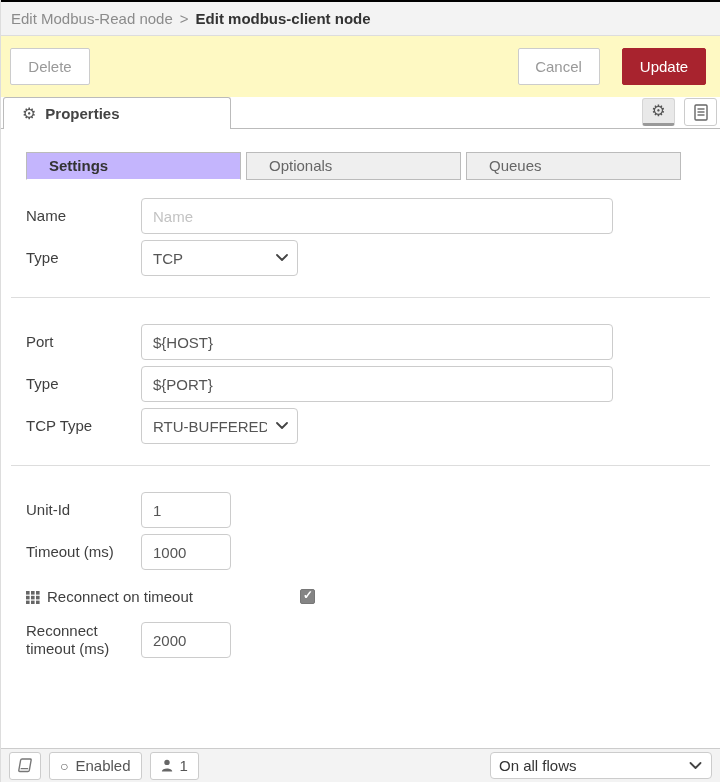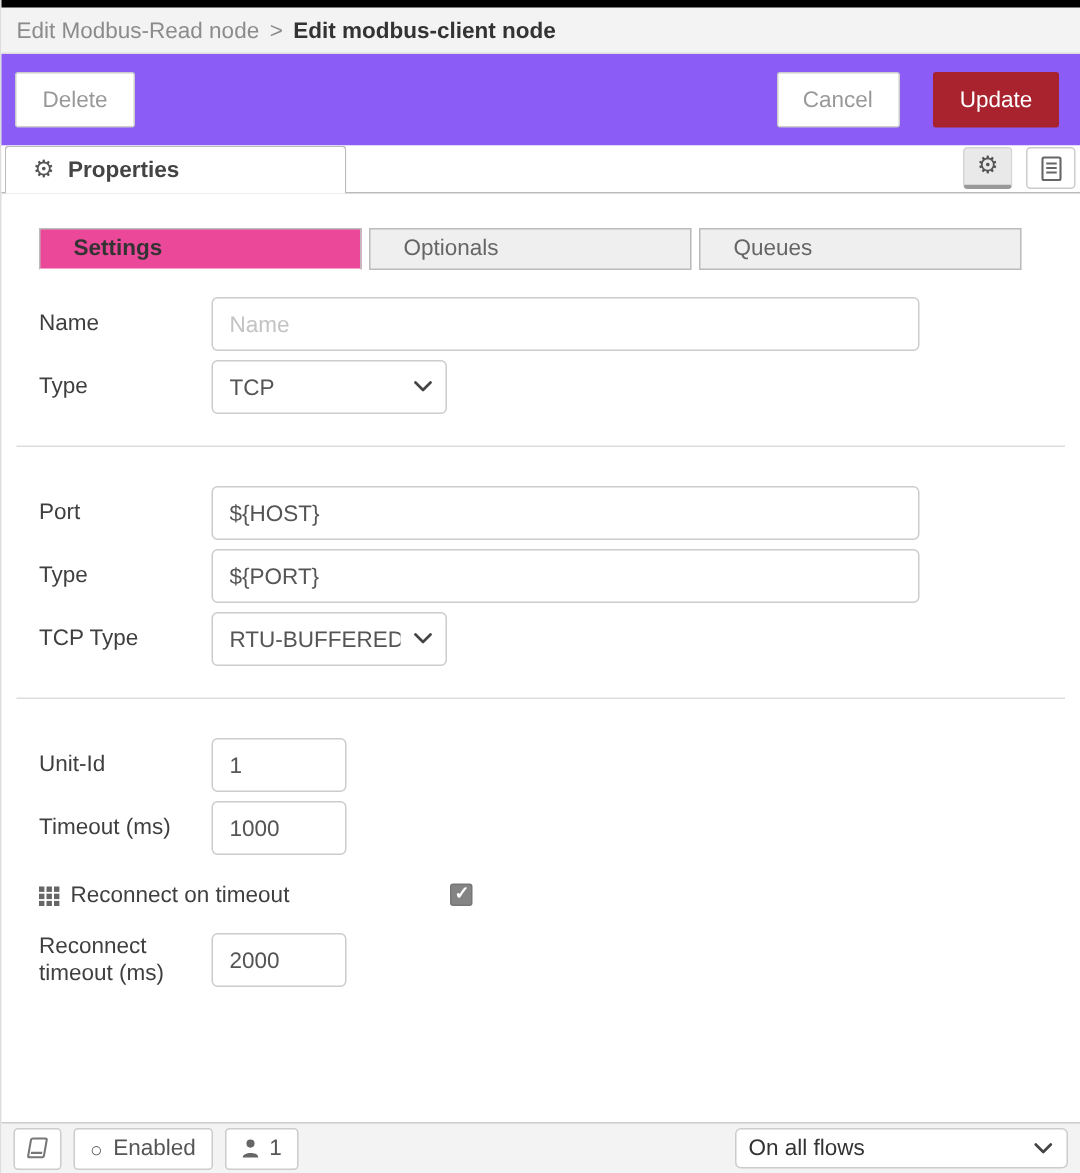--- a/index.html
+++ b/index.html
@@ -7,31 +7,31 @@
   body {
     width: 720px; height: 782px;
     font-family: "Liberation Sans", sans-serif;
     color: #444; overflow: hidden;
   }
   .panel { position: relative; width: 720px; height: 782px; border-left: 1px solid #ddd; background:#fff; }
 
   
   .breadcrumb {
     height: 36px; background: #f3f3f3;
-    border-top: 5px solid #000000; border-bottom: 1px solid #ddd;
+    border-top: 2px solid #000000; border-bottom: 1px solid #ddd;
     display: flex; align-items: center; padding: 0 10px;
     font-size: 15px; white-space: pre;
   }
   .crumb-parent { color: #8b8b8b; }
   .crumb-sep { color: #8b8b8b; margin: 0 7px; }
   .crumb-current { color: #333; font-weight: bold; }
 
   
   .toolbar {
-    height: 61px; background: #8b5cf6;
+    height: 61px; background: #fef9c3;
     display: flex; justify-content: space-between; align-items: flex-start;
     padding: 12px 14px 0 9px;
   }
   .btn {
     height: 37px; font-family: inherit; font-size: 15px;
     border: 1px solid #ccc; border-radius: 2px; background: #fff;
     color: #999; cursor: pointer; padding: 0 16px;
   }
   .btn-delete { width: 80px; }
   .btn-cancel { width: 82px; margin-right: 18px; color: #999; }
@@ -55,21 +55,21 @@
   .icon-btn.active { background: #e9e9e9; border-color: #d5d5d5; border-bottom: 3px solid #999; }
   .icon-btn svg { display: block; }
 
   
   .inner-tabs { display: flex; gap: 5px; margin: 23px 0 0 25px; }
   .itab {
     width: 215px; height: 28px; font-size: 15px; line-height: 26px;
     border: 1px solid #bbb; background: #efefef; color: #666;
     padding-left: 22px; cursor: pointer;
   }
-  .itab.active { background: #ec4899; border-bottom: 1px solid #fff; color: #333; font-weight: bold; }
+  .itab.active { background: #c4b5fd; border-bottom: 1px solid #fff; color: #333; font-weight: bold; }
 
   
   .form { padding: 18px 25px 0 25px; }
   .row { display: flex; align-items: center; margin-bottom: 6px; }
   .lbl { width: 115px; flex: none; font-size: 15px; color: #3f3f3f; line-height: 1.2; }
   .txt, .sel {
     height: 36px; border: 1px solid #ccc; border-radius: 4px; background: #fff;
     font-family: inherit; font-size: 15px; color: #555; padding: 0 11px;
   }
   .txt::placeholder { color: #c3c3c3; }

